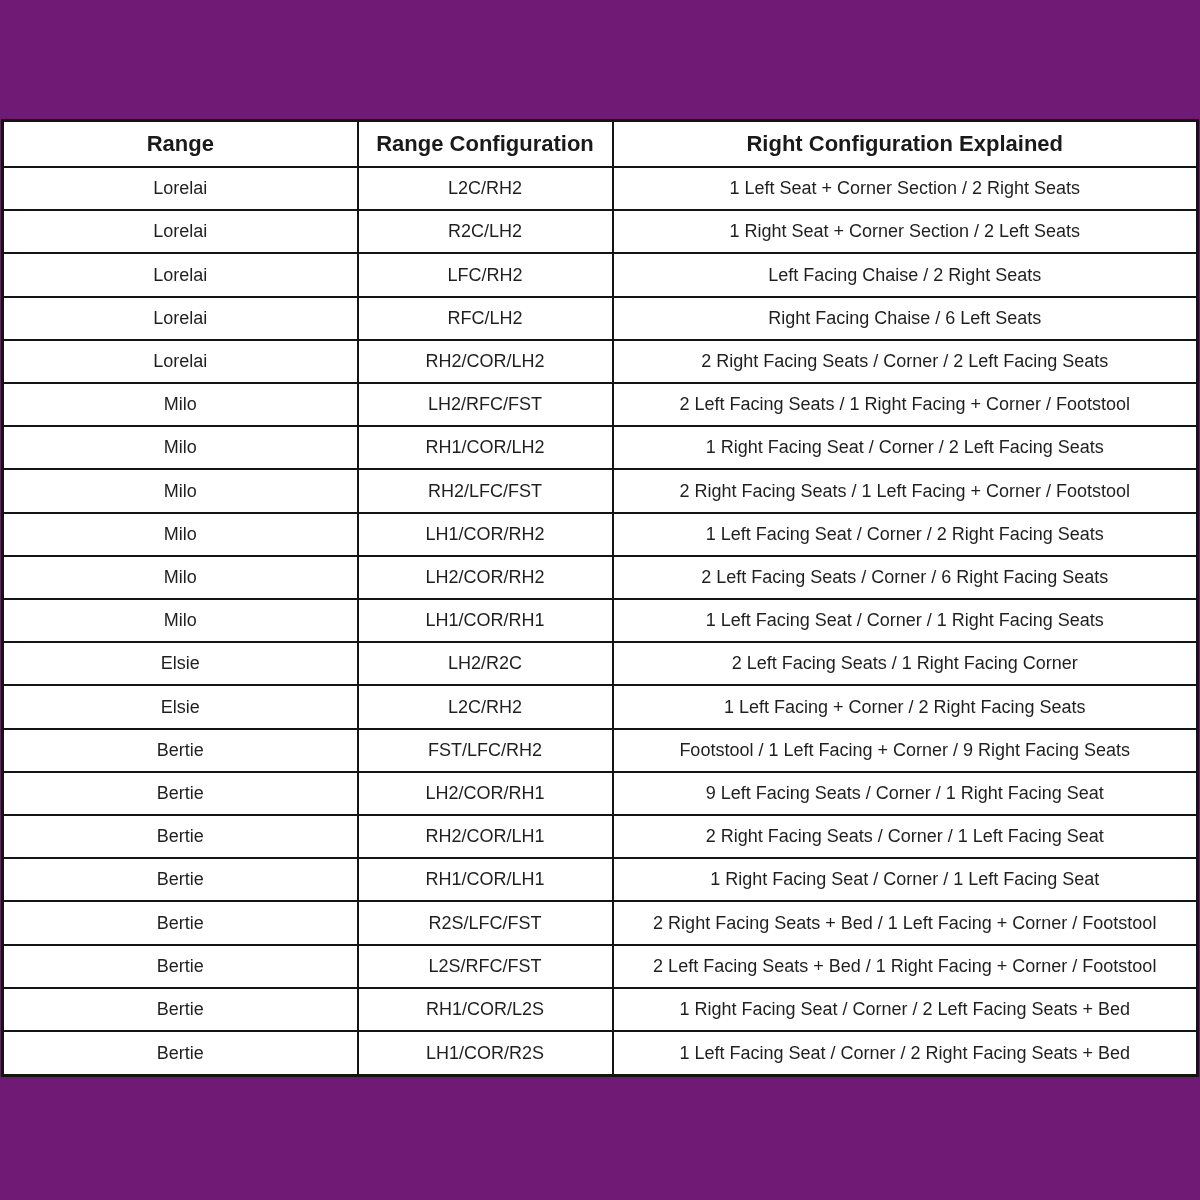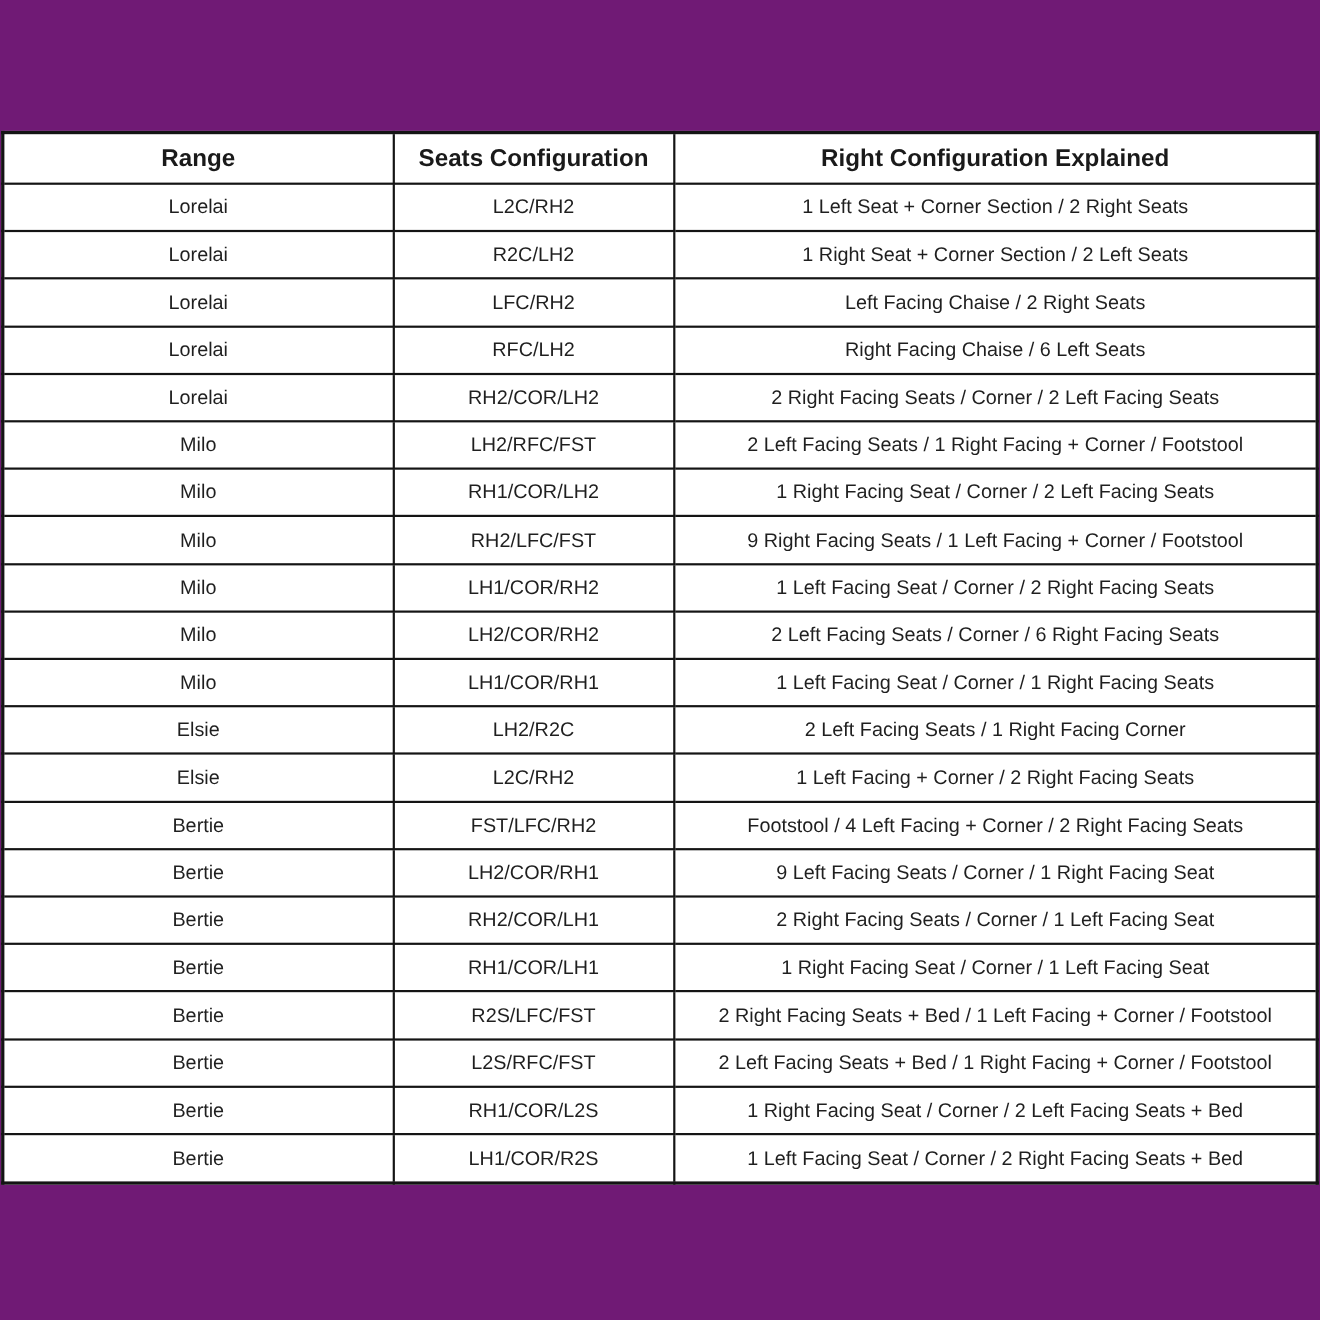--- a/index.html
+++ b/index.html
@@ -66,21 +66,21 @@
   <div class="table-wrap">
     <table class="config-table">
       <colgroup>
         <col class="col-range">
         <col class="col-config">
         <col class="col-explained">
       </colgroup>
       <thead>
         <tr>
           <th>Range</th>
-          <th>Seats Configuration</th>
+          <th>Range Configuration</th>
           <th>Right Configuration Explained</th>
         </tr>
       </thead>
       <tbody>
           <tr>
             <td>Lorelai</td>
             <td>L2C/RH2</td>
             <td>1 Left Seat + Corner Section / 2 Right Seats</td>
           </tr>
           <tr>
@@ -109,21 +109,21 @@
             <td>2 Left Facing Seats / 1 Right Facing + Corner / Footstool</td>
           </tr>
           <tr>
             <td>Milo</td>
             <td>RH1/COR/LH2</td>
             <td>1 Right Facing Seat / Corner / 2 Left Facing Seats</td>
           </tr>
           <tr>
             <td>Milo</td>
             <td>RH2/LFC/FST</td>
-            <td>9 Right Facing Seats / 1 Left Facing + Corner / Footstool</td>
+            <td>2 Right Facing Seats / 1 Left Facing + Corner / Footstool</td>
           </tr>
           <tr>
             <td>Milo</td>
             <td>LH1/COR/RH2</td>
             <td>1 Left Facing Seat / Corner / 2 Right Facing Seats</td>
           </tr>
           <tr>
             <td>Milo</td>
             <td>LH2/COR/RH2</td>
             <td>2 Left Facing Seats / Corner / 6 Right Facing Seats</td>
@@ -139,21 +139,21 @@
             <td>2 Left Facing Seats / 1 Right Facing Corner</td>
           </tr>
           <tr>
             <td>Elsie</td>
             <td>L2C/RH2</td>
             <td>1 Left Facing + Corner / 2 Right Facing Seats</td>
           </tr>
           <tr>
             <td>Bertie</td>
             <td>FST/LFC/RH2</td>
-            <td>Footstool / 4 Left Facing + Corner / 2 Right Facing Seats</td>
+            <td>Footstool / 1 Left Facing + Corner / 9 Right Facing Seats</td>
           </tr>
           <tr>
             <td>Bertie</td>
             <td>LH2/COR/RH1</td>
             <td>9 Left Facing Seats / Corner / 1 Right Facing Seat</td>
           </tr>
           <tr>
             <td>Bertie</td>
             <td>RH2/COR/LH1</td>
             <td>2 Right Facing Seats / Corner / 1 Left Facing Seat</td>

